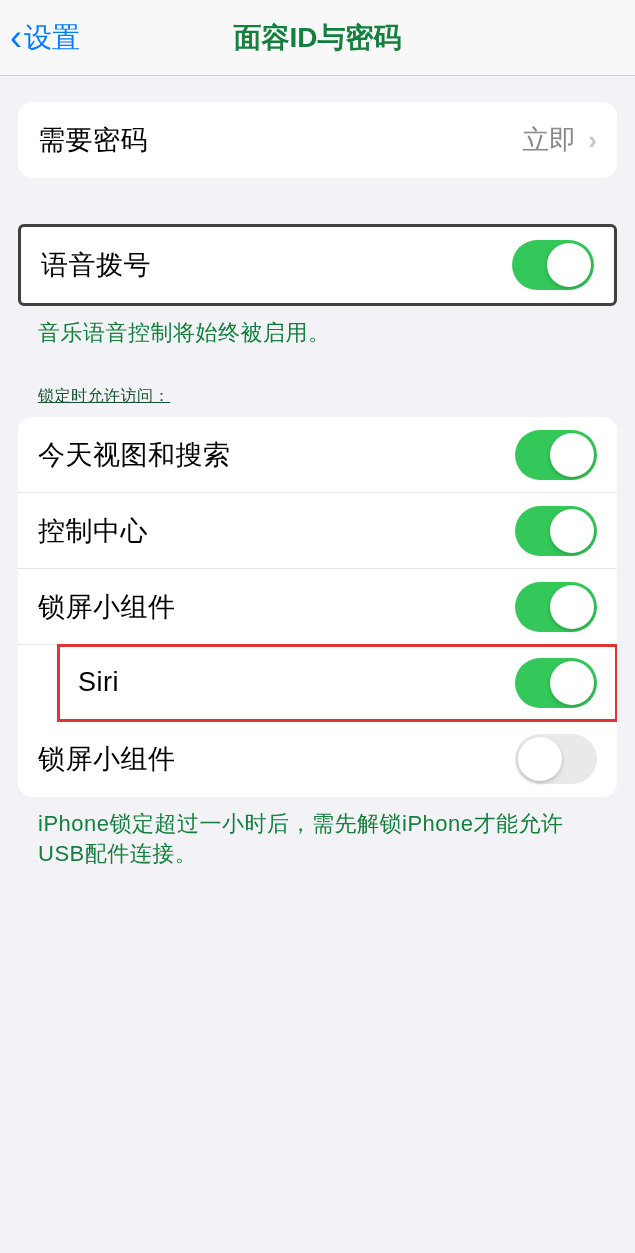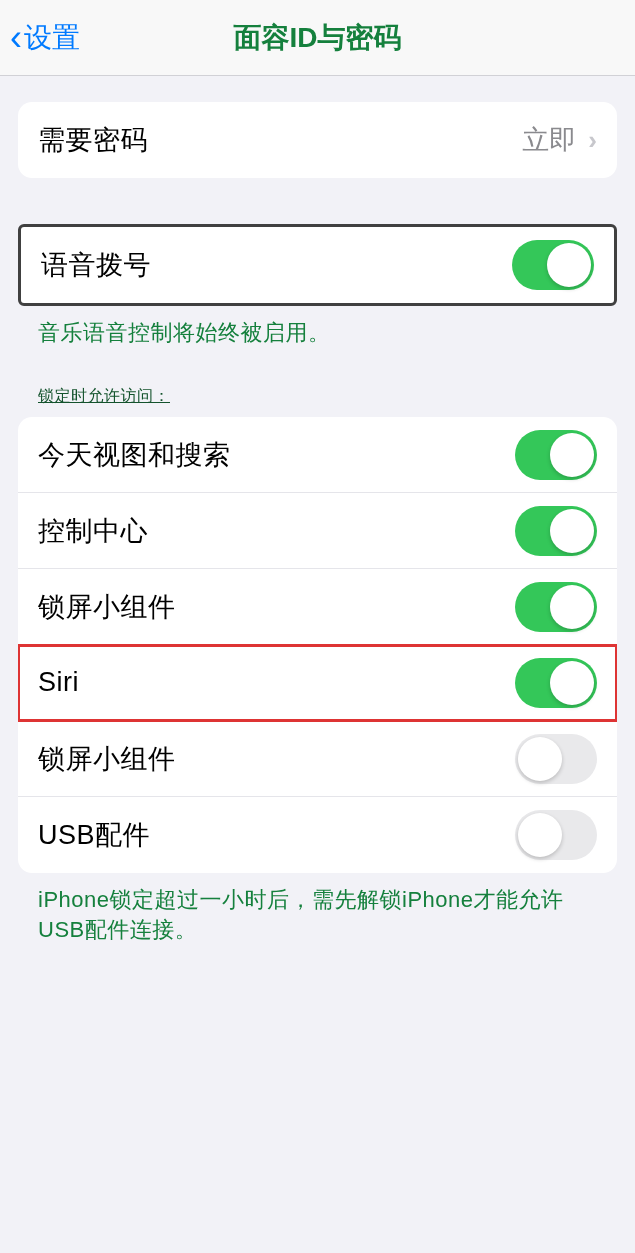--- a/index.html
+++ b/index.html
@@ -75,20 +75,21 @@
     
     .row:last-child {
       border-bottom: none;
     }
     
     .row.highlighted {
       outline: 3px solid #de3434;
       outline-offset: -2px;
       position: relative;
       z-index: 1;
+      margin-left: 40px;
     }
     
     .row-label {
       font-size: 27px;
       color: #000;
       letter-spacing: 0.5px;
     }
     
     .row-value {
       display: flex;
@@ -227,23 +228,17 @@
         <div class="toggle on">
           <div class="toggle-knob"></div>
         </div>
       </div>
       <div class="row">
         <span class="row-label">锁屏小组件</span>
         <div class="toggle off">
           <div class="toggle-knob"></div>
         </div>
       </div>
-      <div class="row">
-        <span class="row-label">USB配件</span>
-        <div class="toggle off">
-          <div class="toggle-knob"></div>
-        </div>
-      </div>
     </div>
 
   <div class="footer-text">iPhone锁定超过一小时后，需先解锁iPhone才能允许USB配件连接。</div>
 
 </div>
 
 </body></html>

